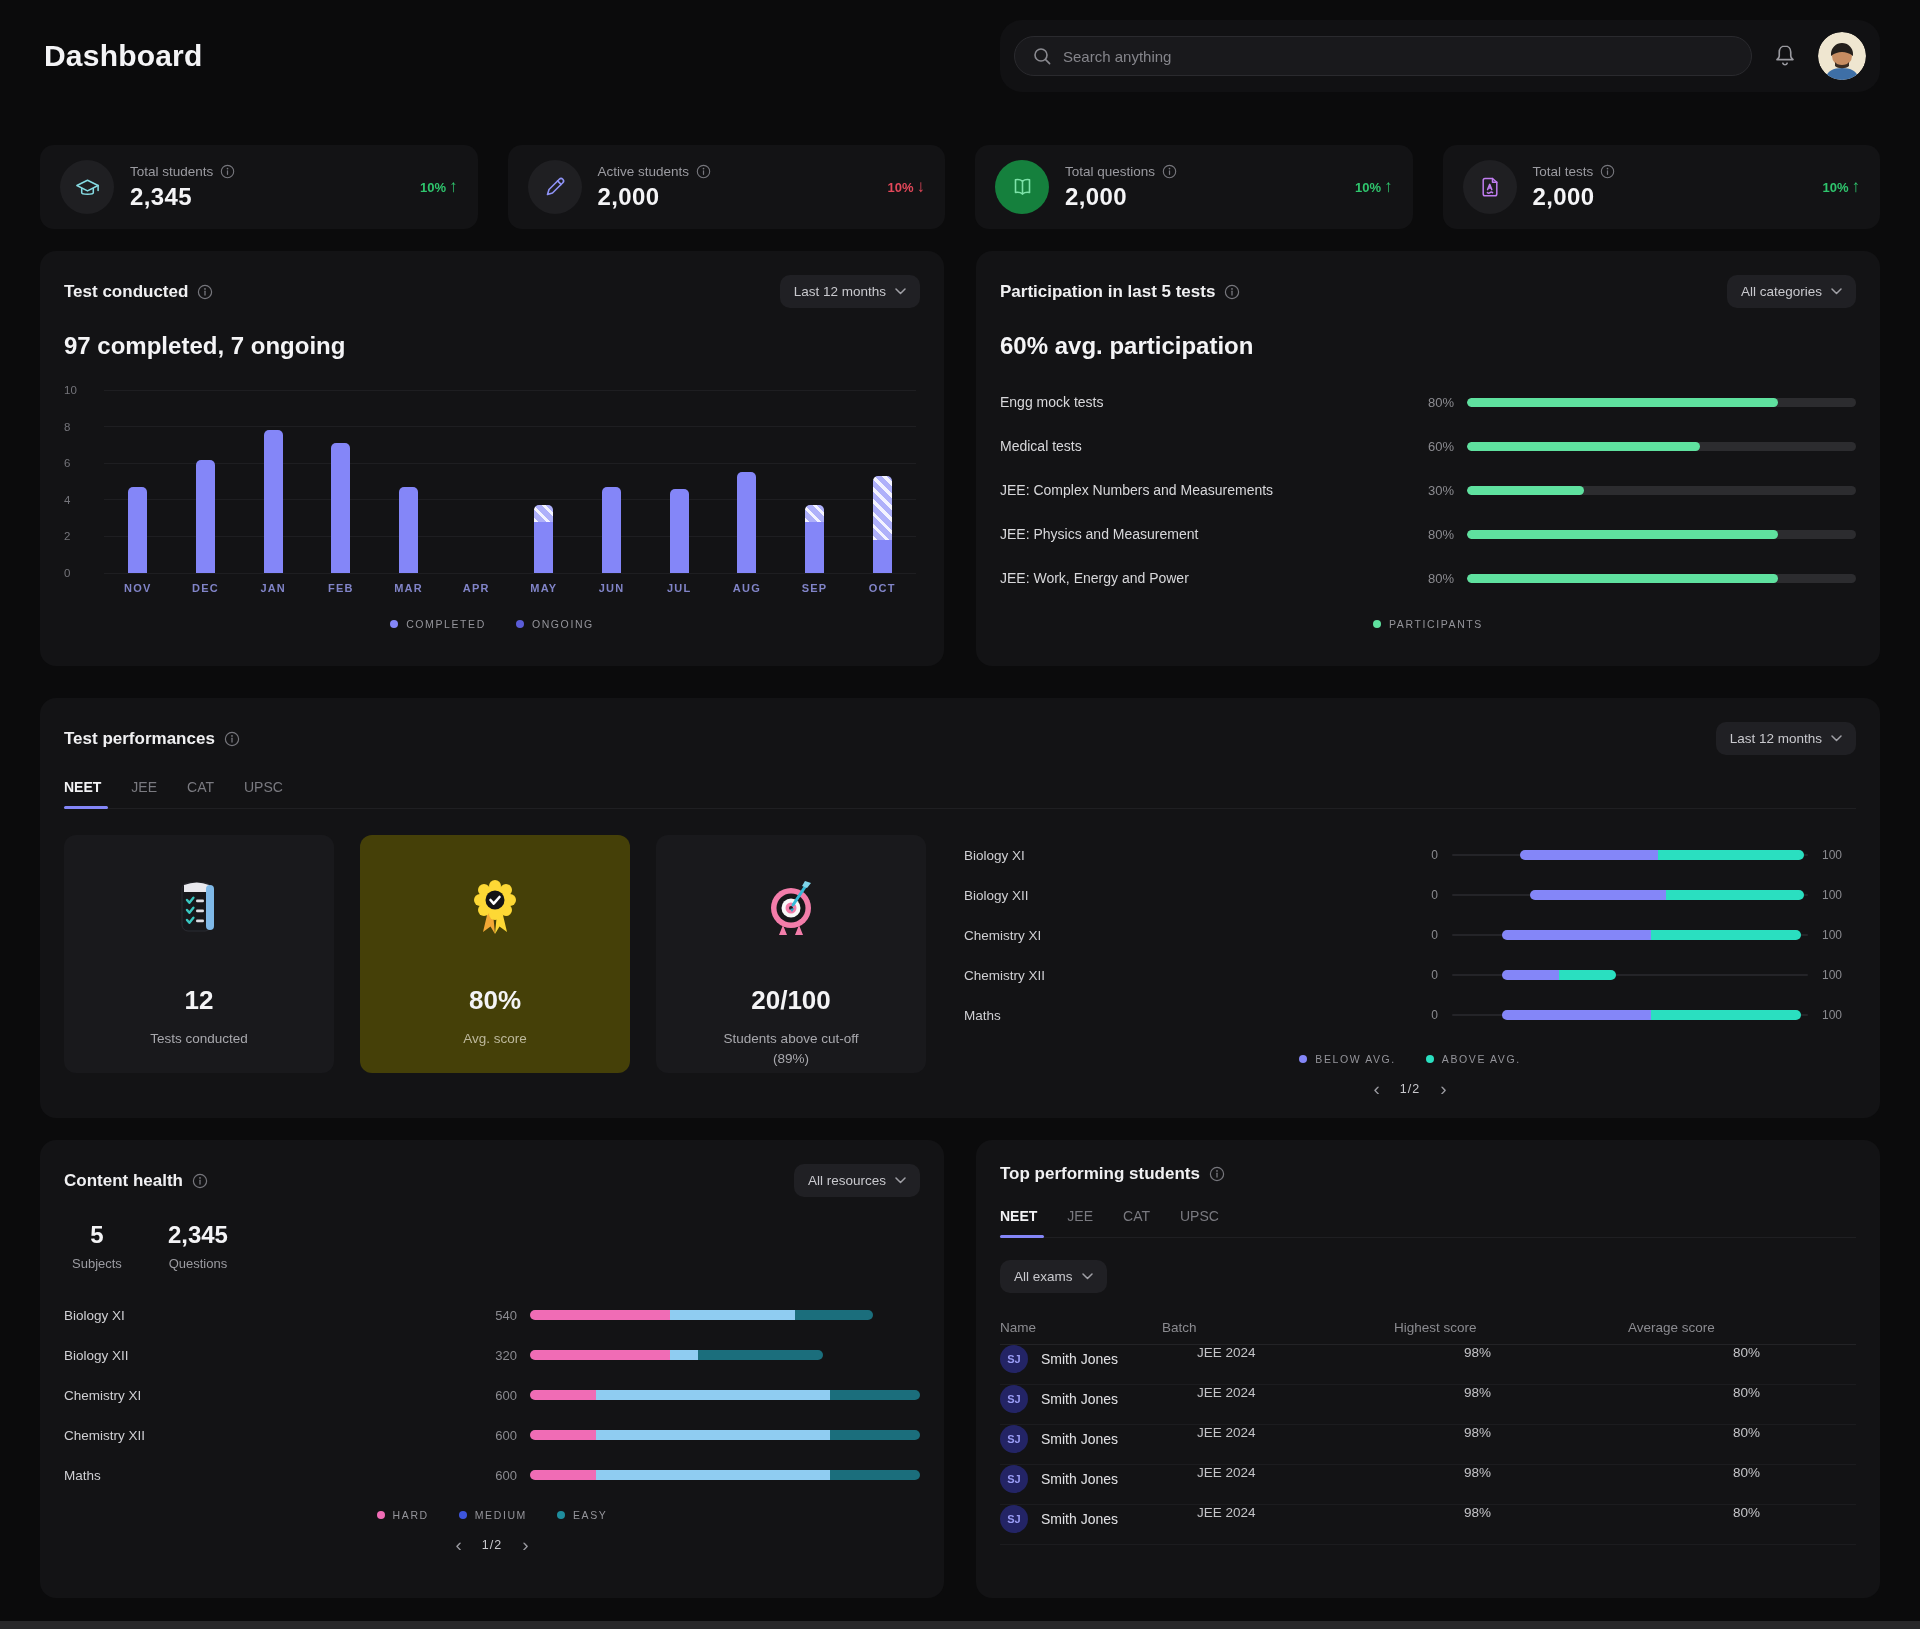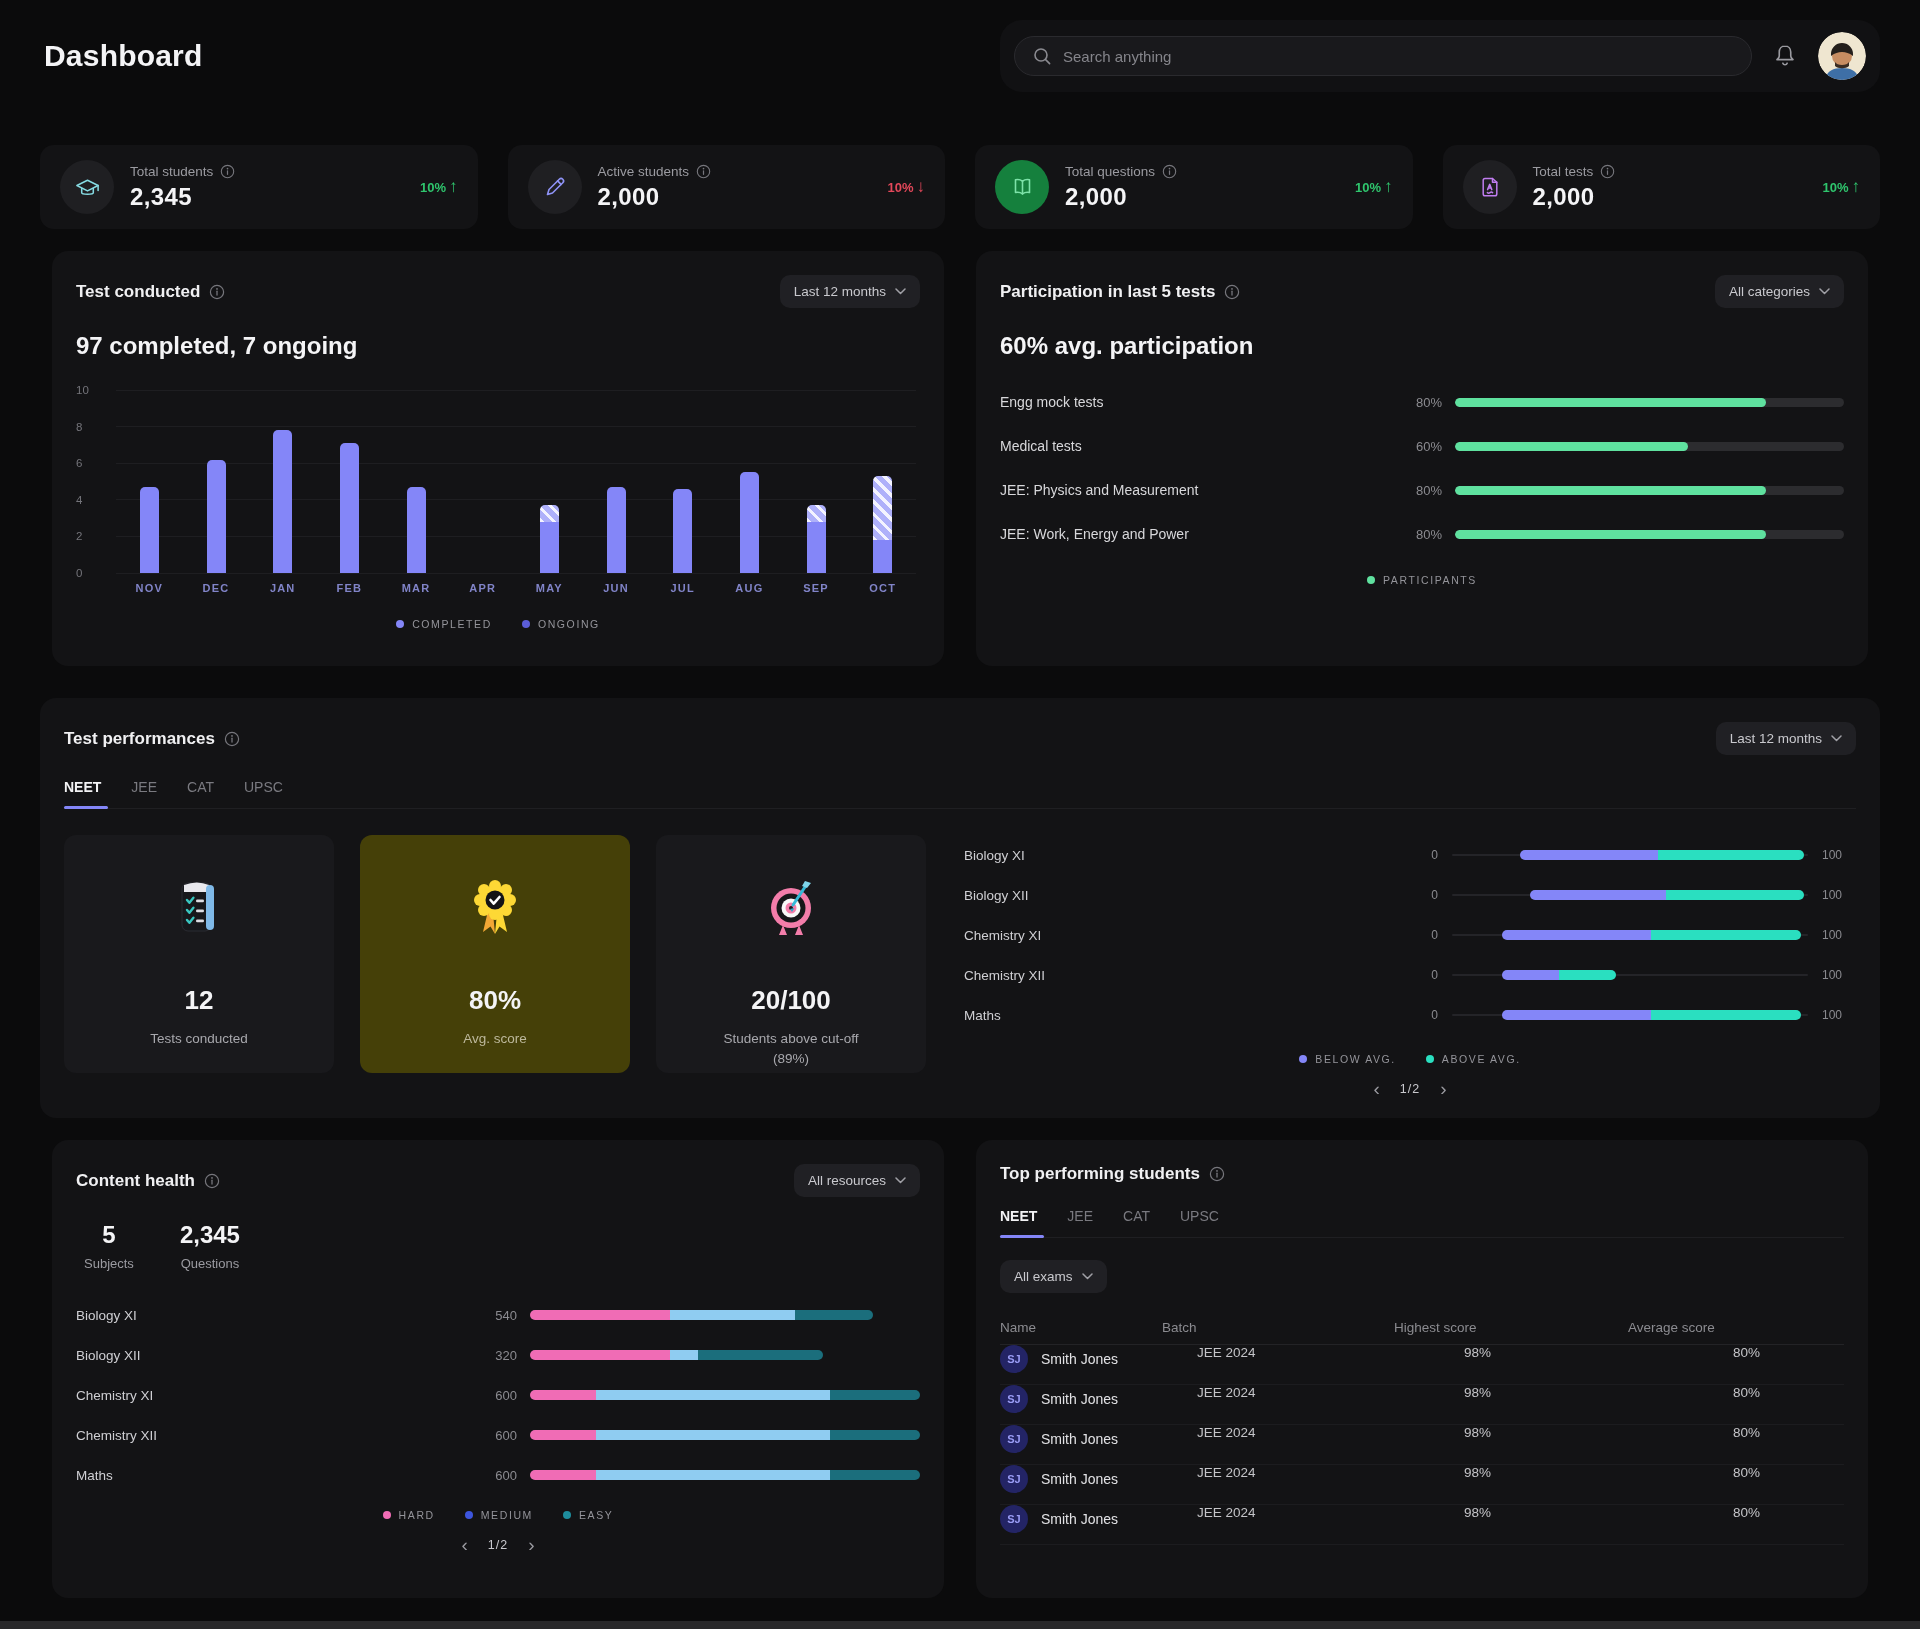--- a/index.html
+++ b/index.html
@@ -22,21 +22,21 @@
   .stats { display:flex; gap:30px; padding:0 40px; margin-top:53px; }
   .stat-card { flex:1; background:#131315; border-radius:14px; padding:13px 20px; display:flex; align-items:center; height:84px; }
   .stat-icon { width:54px; height:54px; border-radius:50%; background:#1f1f22; display:flex; align-items:center; justify-content:center; margin-right:16px; flex:0 0 auto; }
   .stat-icon.green { background:#15803d; }
   .stat-label-row { display:flex; align-items:center; gap:7px; font-size:13.5px; color:#9b9ba1; }
   .stat-value { font-size:24px; font-weight:700; color:#f4f4f6; margin-top:4px; letter-spacing:.4px; }
   .stat-delta { margin-left:auto; display:flex; align-items:center; gap:3px; font-size:13px; font-weight:600; }
   .stat-delta.up { color:#2fc56d; } .stat-delta.down { color:#e4485a; }
   .stat-delta .arrow { font-size:17px; font-weight:700; }
   
-  .row2, .row4 { display:flex; gap:32px; padding:0 52px; margin-top:22px; }
+  .row2, .row4 { display:flex; gap:32px; padding:0 40px; margin-top:22px; }
   .row3 { padding:0 40px; margin-top:32px; }
   .panel { background:#131315; border-radius:16px; padding:24px; }
   .p-half { width:908px; height:415px; }
   .p-full { width:1840px; height:420px; }
   .p-tall { width:908px; height:458px; }
   .panel-head { display:flex; justify-content:space-between; align-items:center; }
   .title-row { display:flex; align-items:center; gap:9px; }
   .panel-title { font-size:17px; font-weight:700; color:#f0f0f2; }
   .pill { background:#202024; color:#c9c9ce; font-size:13.5px; padding:9px 14px; border-radius:10px; display:inline-flex; gap:9px; align-items:center; cursor:pointer; }
   .headline { font-size:24px; font-weight:700; color:#f4f4f6; margin-top:24px; }
@@ -395,20 +395,27 @@
           <span class="ppct">80%</span>
           <span class="ptrack">
             <span class="pfill" style="display: block; width: 80%; background: rgb(95, 225, 159);"></span>
           </span>
         </div>
         <div class="p-row">
           <span class="plabel">Medical tests</span>
           <span class="ppct">60%</span>
           <span class="ptrack">
             <span class="pfill" style="display: block; width: 60%; background: rgb(95, 225, 159);"></span>
+          </span>
+        </div>
+        <div class="p-row">
+          <span class="plabel">JEE: Complex Numbers and Measurements</span>
+          <span class="ppct">30%</span>
+          <span class="ptrack">
+            <span class="pfill" style="display: block; width: 30%; background: rgb(95, 225, 159);"></span>
           </span>
         </div>
         <div class="p-row">
           <span class="plabel">JEE: Physics and Measurement</span>
           <span class="ppct">80%</span>
           <span class="ptrack">
             <span class="pfill" style="display: block; width: 80%; background: rgb(95, 225, 159);"></span>
           </span>
         </div>
         <div class="p-row">

